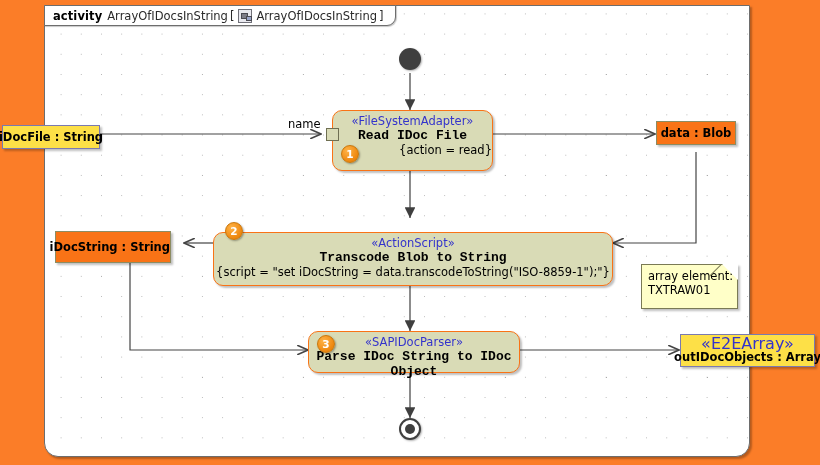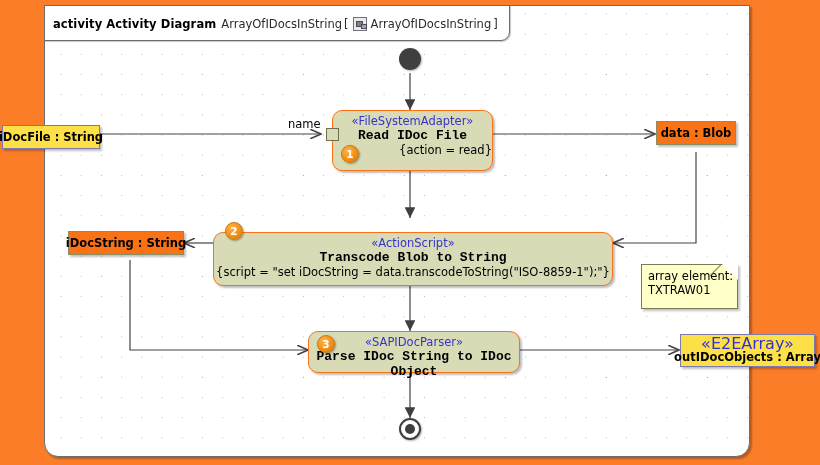--- a/index.html
+++ b/index.html
@@ -29,21 +29,21 @@
     background-image:
       radial-gradient(#b9b9b9 0.7px, transparent 0.8px),
       radial-gradient(#9a9a9a 0.9px, transparent 1px);
     background-size: 20.2px 20.2px, 101px 101px;
     background-position: 6px 18px, 6px 18px;
   }
   
   #frame-header {
     position: absolute;
     left: 48px; top: 2px;
-    height: 36px;
+    height: 21px;
     padding: 1px 9px 0 8px;
     background: #ffffff;
     border: 1px solid #6d6d6d;
     border-radius: 0 0 9px 0;
     display: flex; align-items: center;
     white-space: nowrap;
     font-size: 11.5px;
     z-index: 6;
     box-shadow: 1px 1px 1px rgba(0,0,0,0.22);
   }
@@ -260,39 +260,38 @@
   <div class="initial" style="left:354px; top:42px;"></div>
   <div class="final" style="left:354px; top:412px;"></div>
 
   <div class="smallpin" style="left:281px; top:122px;"></div>
   <div class="pinlabel" style="left:243px; top:111px;">name</div>
 
   <div class="pin" style="left:611px; top:115px; width:80px; height:24px;">
     <span class="ptitle">data : Blob</span>
   </div>
 
-  <div class="pin" style="left:23px; top:225px; width:116px; height:24px;">
+  <div class="pin" style="left:10px; top:225px; width:116px; height:32px;align-items:flex-end;">
     <span class="ptitle">iDocString : String</span>
   </div>
 
   <div class="pin lav" style="left:635px; top:328px; width:135px; height:33px;">
     <span class="stereo">«E2EArray»</span>
     <span class="ptitle">outIDocObjects : Array</span>
   </div>
 
   <div class="note" style="left:596px; top:258px; width:97px; height:45px;">
     <div class="fold"></div>
     <div class="foldline"></div>
     <div>array element:</div>
     <div>TXTRAW01</div>
   </div>
 
   <div id="frame-header" style="left:-1px; top:-1px;">
     <span class="kw">activity</span>
-    <span class="nm">Activity Diagram</span>
     <span class="plain">ArrayOfIDocsInString</span>
     <span class="brk">[</span>
     <span class="hdr-icon"></span>
     <span class="plain" style="margin-left:1px;">ArrayOfIDocsInString</span>
     <span class="brk">]</span>
   </div>
 </div>
 
 <div class="pin lav" style="left:2px; top:125px; width:98px; height:24px; position:absolute; z-index:8;">
   <span class="ptitle">iDocFile : String</span>

